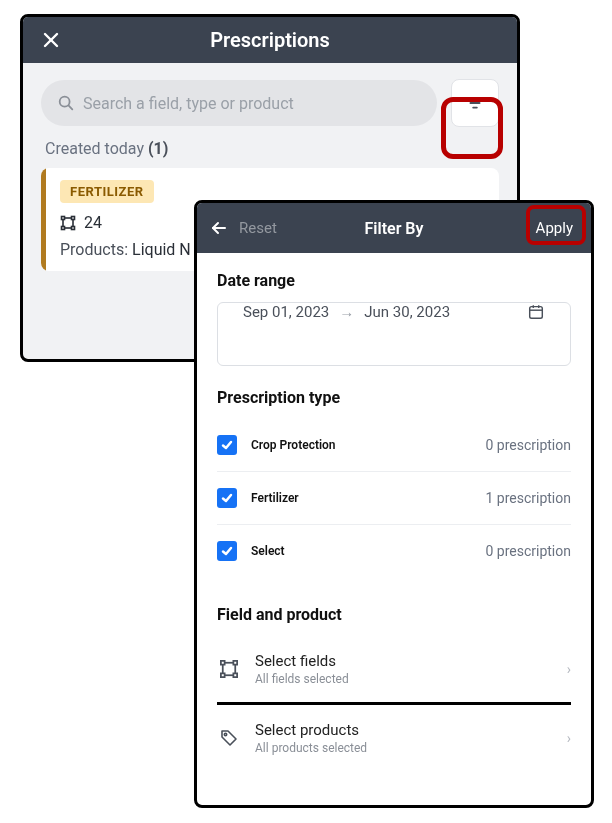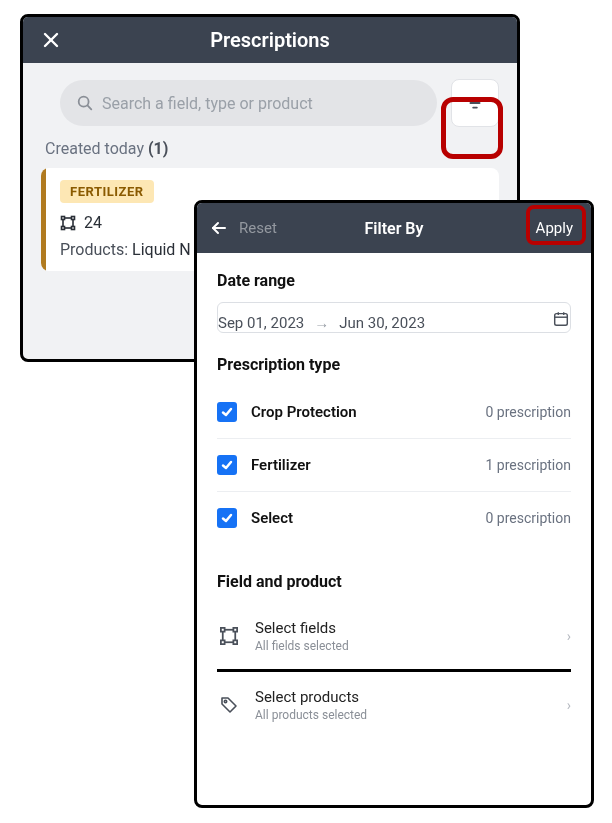--- a/index.html
+++ b/index.html
@@ -32,21 +32,20 @@
     position: absolute; left: 0; right: 0;
     text-align: center;
     color: #fff; font-weight: 600; font-size: 20px;
     pointer-events: none;
   }
 
   .panel-back .search-row {
     display: flex; align-items: center;
     padding: 16px 18px 10px 18px;
     gap: 14px;
-    margin-left: 19px;
   }
   .search-box {
     flex: 1;
     height: 46px;
     background: #e3e4e7;
     border-radius: 23px;
     display: flex; align-items: center;
     padding: 0 16px;
     gap: 8px;
     color: #8a8f97;
@@ -144,23 +143,23 @@
     border-radius: 8px;
     pointer-events: none;
   }
 
   .scroll { flex: 1; overflow: hidden; padding: 14px 20px 0 20px; }
   .sec-title { font-weight: 700; font-size: 16px; color: #111; margin: 4px 0 12px 0; }
 
   .date-box {
     border: 1px solid #dcdfe4;
     border-radius: 6px;
-    height: 31px;
-    display: flex; align-items: flex-end;
-    padding: 0 0;
+    height: 64px;
+    display: flex; align-items: flex-start;
+    padding: 0 25px;
     color: #4a505a; font-size: 15px;
     gap: 10px;
     margin-bottom: 22px;
   }
   .date-box .arrow { color: #9aa0a8; }
   .date-box .cal { margin-left: auto; }
 
   .type-list .row {
     display: flex; align-items: center;
     padding: 16px 0;
@@ -168,21 +167,21 @@
   }
   .type-list .row:last-child { border-bottom: none; padding-bottom: 24px; }
   .cb {
     width: 20px; height: 20px;
     background: #1672f5;
     border-radius: 3px;
     display: flex; align-items: center; justify-content: center;
     margin-right: 14px; flex-shrink: 0;
   }
   .cb svg { stroke: #fff; }
-  .type-name { font-weight: 600; font-size: 15px; color: #111; }
+  .type-name { font-weight: 600; font-size: 12px; color: #111; }
   .type-count { margin-left: auto; color: #6a7280; font-size: 14px; }
 
   .fp-list { margin-top: 6px; }
   .fp-row {
     display: flex; align-items: center;
     padding: 16px 0;
     border-bottom: 3px solid #000000;
     gap: 14px;
   }
   .fp-row:last-child { border-bottom: none; }

